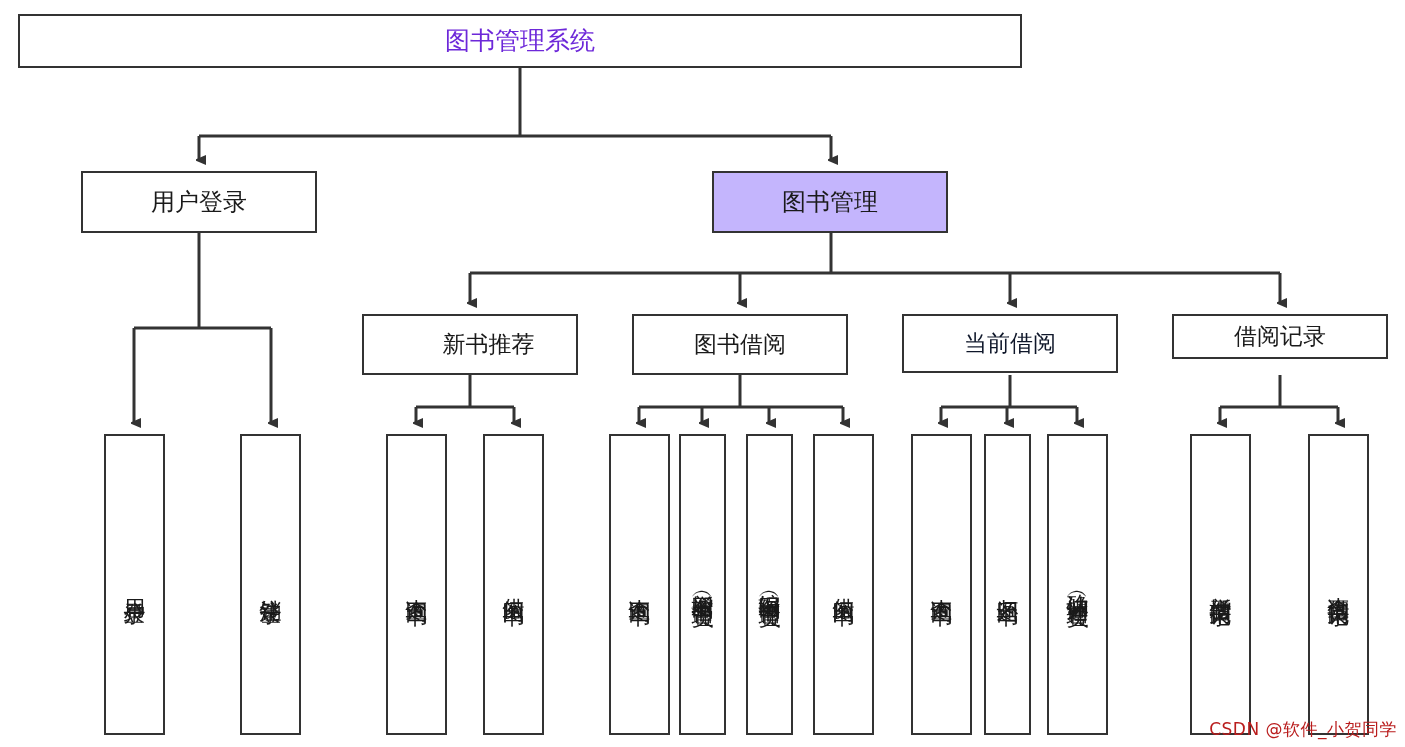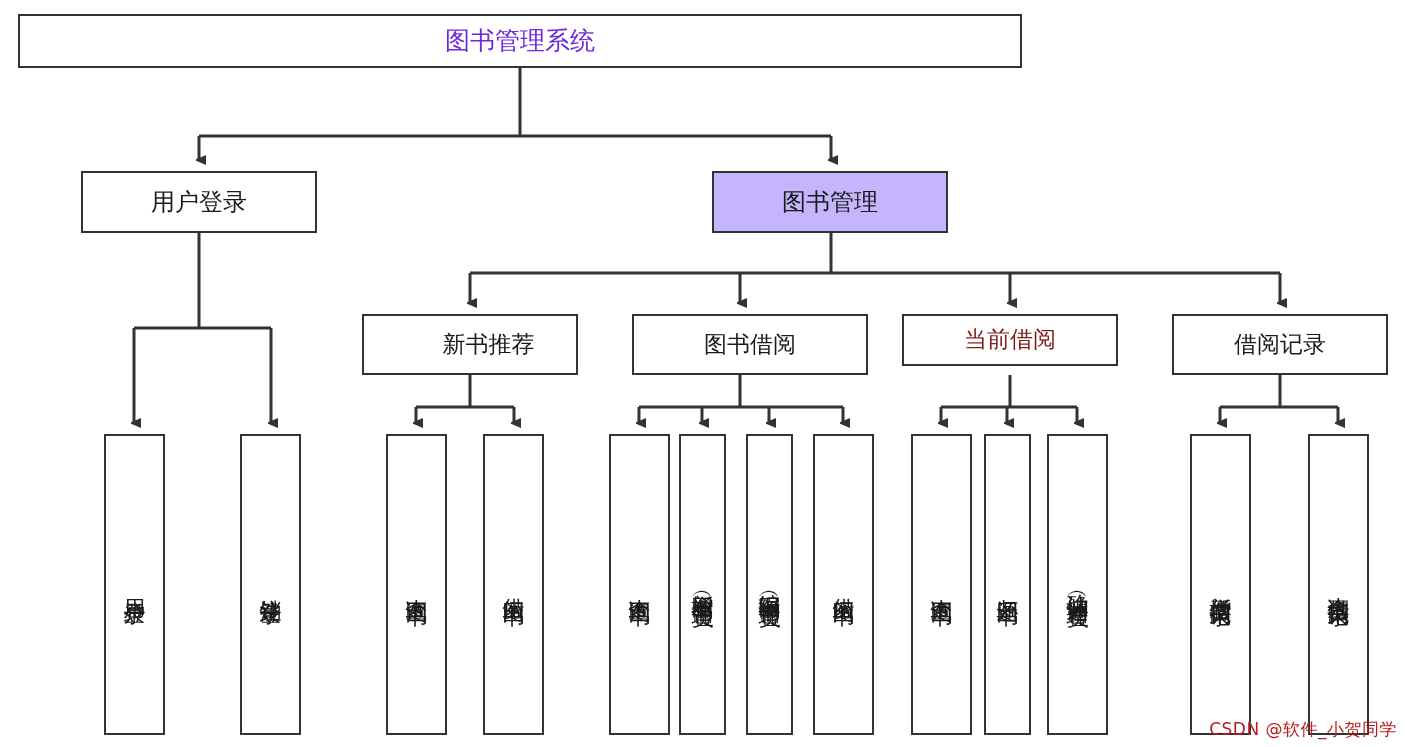--- a/index.html
+++ b/index.html
@@ -128,27 +128,27 @@
   <div class="node level2" style="left: 81px; top: 171px; width: 236px; height: 62px; border-color: rgb(51, 51, 51); background: rgb(255, 255, 255); color: rgb(26, 26, 26);">
     <span>用户登录</span>
   </div>
   <div class="node level2" style="left: 712px; top: 171px; width: 236px; height: 62px; border-color: rgb(51, 51, 51); background: #c4b5fd; color: rgb(26, 26, 26);">
     <span>图书管理</span>
   </div>
 
   <div class="node level3" style="left: 362px; top: 314px; width: 216px; height: 61px; border-color: rgb(51, 51, 51); background: rgb(255, 255, 255); color: rgb(26, 26, 26); padding-left: 37px;">
     <span>新书推荐</span>
   </div>
-  <div class="node level3" style="left: 632px; top: 314px; width: 236px; height: 61px; border-color: rgb(51, 51, 51); background: rgb(255, 255, 255); color: rgb(26, 26, 26);">
+  <div class="node level3" style="left: 632px; top: 314px; width: 216px; height: 61px; border-color: rgb(51, 51, 51); background: rgb(255, 255, 255); color: rgb(26, 26, 26);">
     <span>图书借阅</span>
   </div>
-  <div class="node level3" style="left: 902px; top: 314px; width: 216px; height: 52px; border-color: rgb(51, 51, 51); background: rgb(255, 255, 255); color: #7f1d1d;">
+  <div class="node level3" style="left: 902px; top: 314px; width: 216px; height: 59px; border-color: rgb(51, 51, 51); background: rgb(255, 255, 255); color: #0f172a;">
     <span>当前借阅</span>
   </div>
-  <div class="node level3" style="left: 1172px; top: 314px; width: 216px; height: 61px; border-color: rgb(51, 51, 51); background: rgb(255, 255, 255); color: rgb(26, 26, 26);">
+  <div class="node level3" style="left: 1172px; top: 314px; width: 216px; height: 45px; border-color: rgb(51, 51, 51); background: rgb(255, 255, 255); color: rgb(26, 26, 26);">
     <span>借阅记录</span>
   </div>
 
   <div class="node leaf" style="left: 104px; top: 434px; width: 61px; height: 301px; border-color: rgb(51, 51, 51); background: rgb(255, 255, 255); color: rgb(26, 26, 26);">
     <span class="leaf-label">用户登录</span>
   </div>
   <div class="node leaf" style="left: 240px; top: 434px; width: 61px; height: 301px; border-color: rgb(51, 51, 51); background: rgb(255, 255, 255); color: rgb(26, 26, 26);">
     <span class="leaf-label">注销登录</span>
   </div>
 

